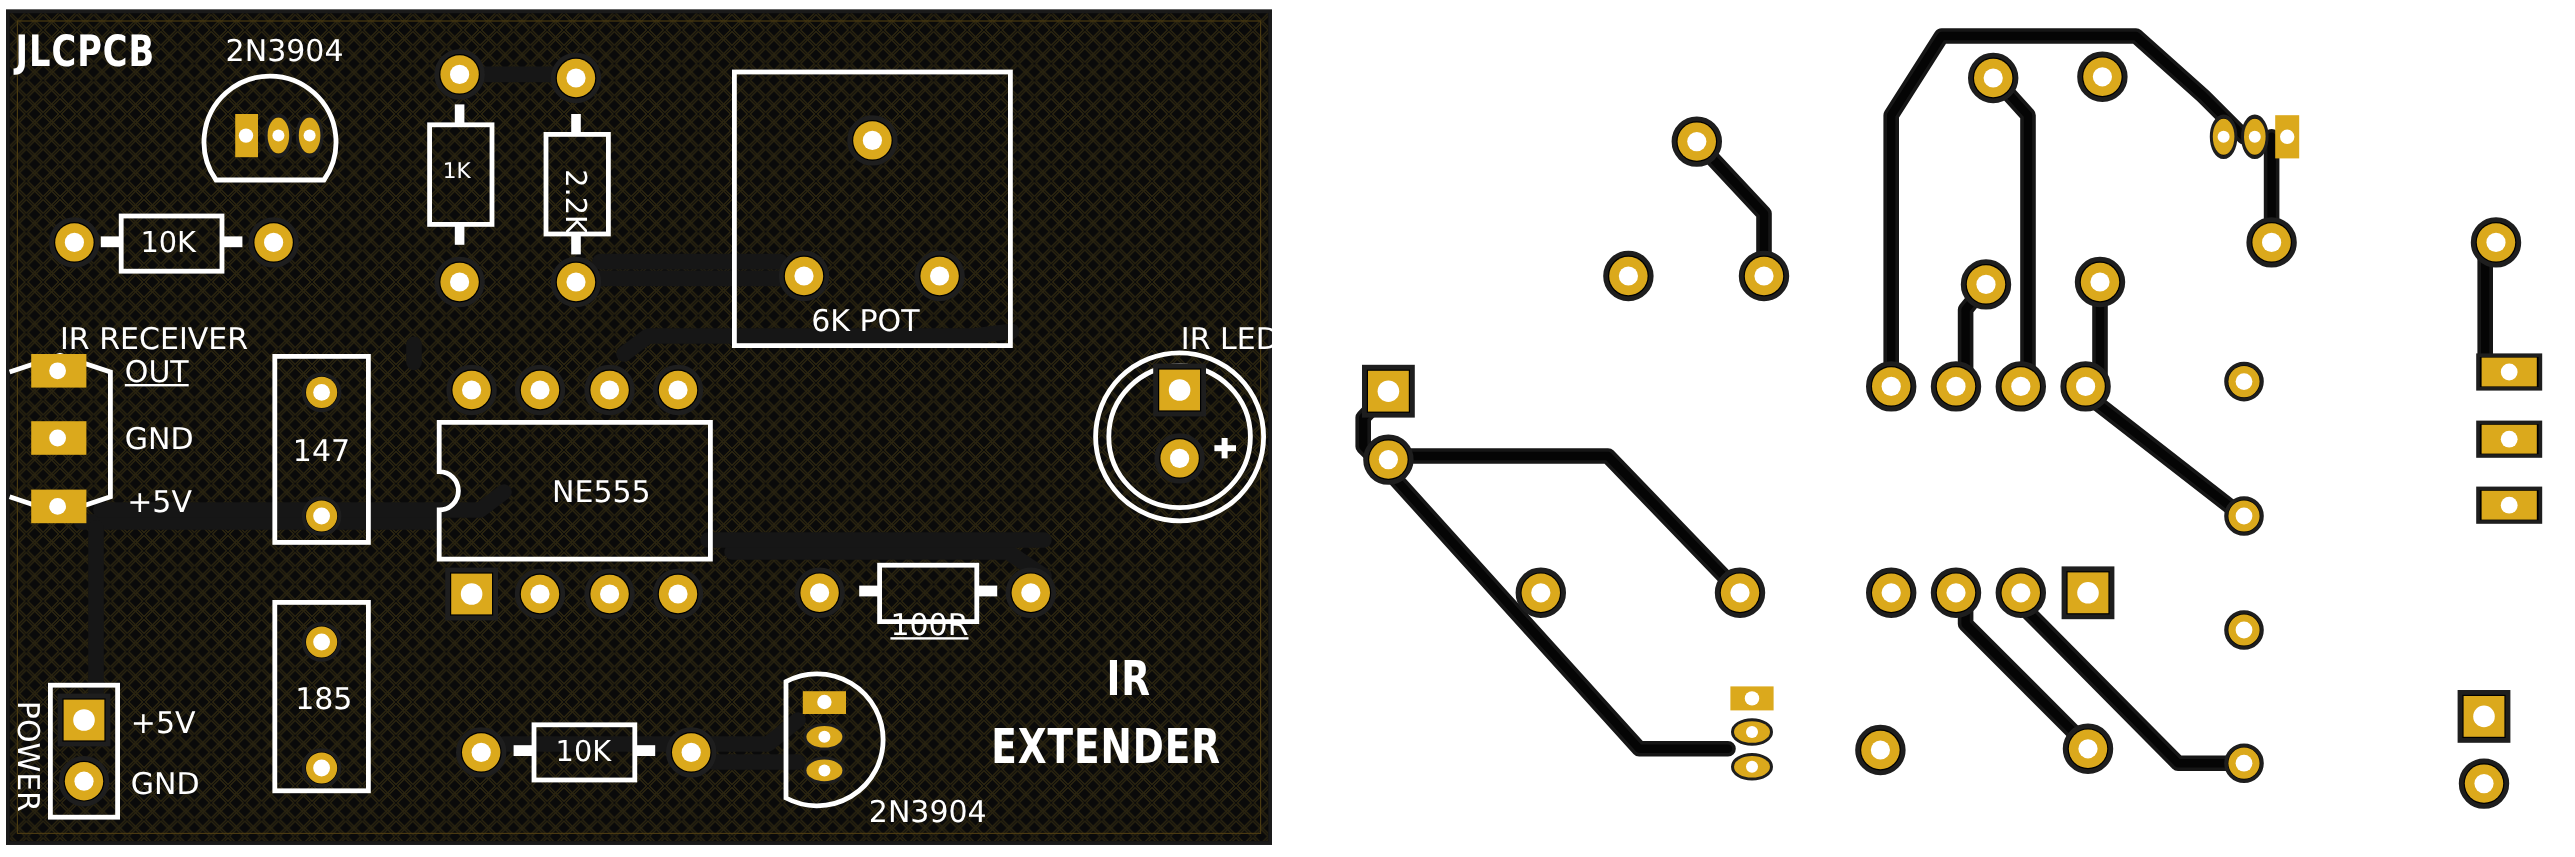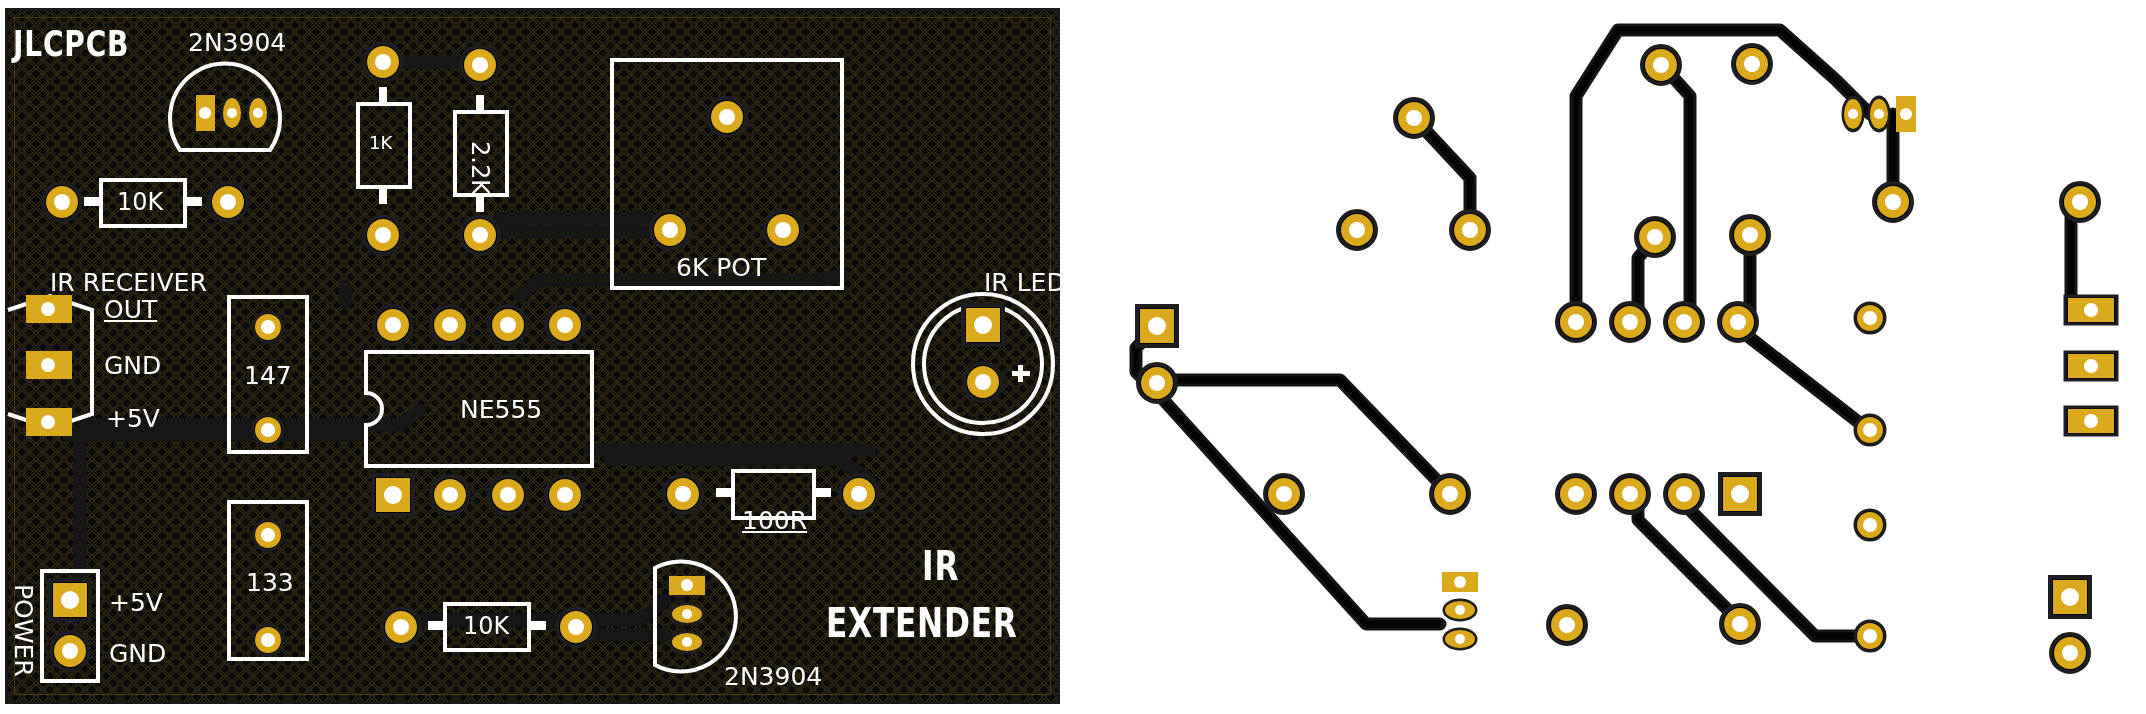--- a/index.html
+++ b/index.html
@@ -261,21 +261,21 @@
 <div class="txt label" style="left:369px;top:134px;font-size:18px;">1K</div>
 <div class="txt label" style="left:462px;top:141px;font-size:24px;transform:rotate(90deg);transform-origin:left top;margin-left:30px;">2.2K</div>
 <div class="txt label" style="left:676px;top:255px;">6K POT</div>
 <div class="txt label" style="left:14px;top:270px;margin-left:36px;">IR RECEIVER</div>
 <div class="txt label" style="left:104px;top:297px;text-decoration:underline;">OUT</div>
 <div class="txt label" style="left:104px;top:353px;">GND</div>
 <div class="txt label" style="left:106px;top:406px;">+5V</div>
 <div class="txt label" style="left:244px;top:363px;">147</div>
 <div class="txt label" style="left:444px;top:397px;margin-left:16px;">NE555</div>
 <div class="txt label" style="left:742px;top:508px;text-decoration:underline;">100R</div>
-<div class="txt label" style="left:246px;top:570px;">133</div>
+<div class="txt label" style="left:246px;top:570px;">185</div>
 <div class="txt label" style="left:109px;top:590px;">+5V</div>
 <div class="txt label" style="left:109px;top:641px;">GND</div>
 <div class="txt label" style="left:36px;top:584px;transform:rotate(90deg);transform-origin:left top;">POWER</div>
 <div class="txt label" style="left:463px;top:614px;font-size:24px;">10K</div>
 <div class="txt label" style="left:724px;top:664px;">2N3904</div>
 <div class="txt label" style="left:936px;top:270px;margin-left:48px;">IR LED</div>
 <div class="txt logo" style="left:922px;top:546px;font-size:40px;">IR</div>
 <div class="txt logo" style="left:826px;top:603px;font-size:40px;">EXTENDER</div>
 
 <div class="txt logo" style="left:1102px;top:28px;font-size:38px;">DESIGNED BY SAGAR-001</div>

